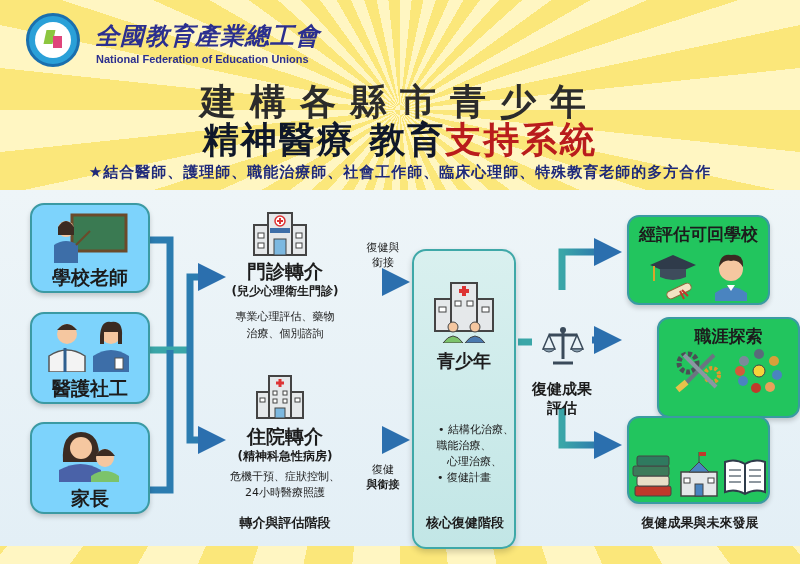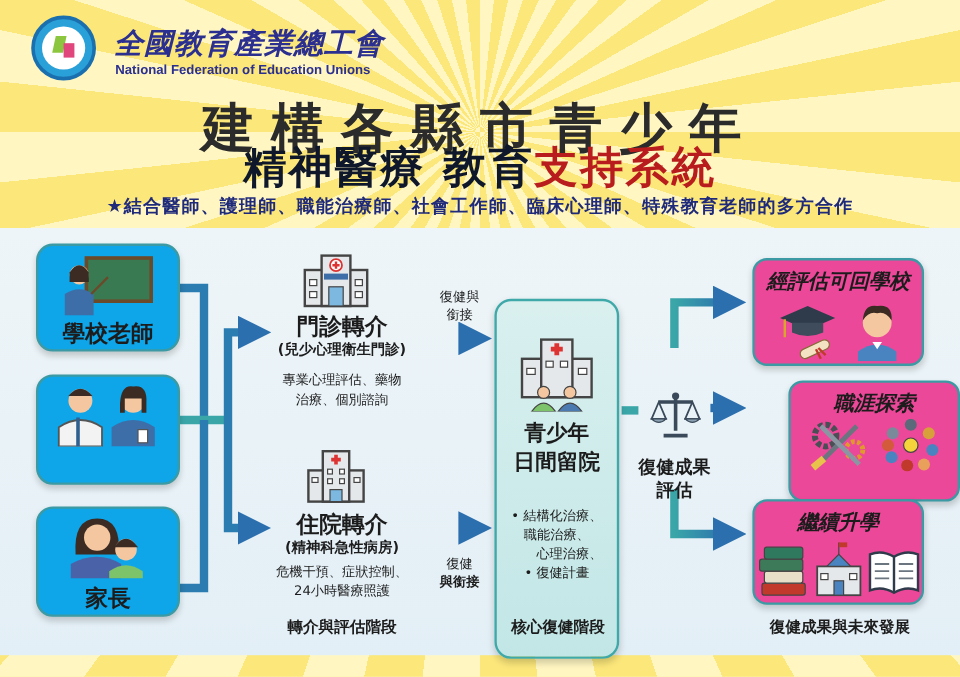--- a/index.html
+++ b/index.html
@@ -31,50 +31,49 @@
     font-family: "DejaVu Serif", serif; font-weight: bold; font-style: italic;
     font-size: 24px; color: #2b2f8f; letter-spacing: 1px;
   }
   .org-en {
     position: absolute; left: 96px; top: 53px;
     font-family: "Liberation Sans", sans-serif; font-weight: bold;
     font-size: 11px; color: #2b2f8f;
   }
   .title1 {
     position: absolute; left: 0; width: 800px; top: 78px; text-align: center;
-    font-size: 44px; font-weight: bold; color: #2b2b2b; letter-spacing: 14px;
+    font-size: 36px; font-weight: bold; color: #2b2b2b; letter-spacing: 14px;
   }
   .title2 {
     position: absolute; left: 0; width: 800px; top: 116px; text-align: center;
     font-size: 36px; font-weight: bold; letter-spacing: 2px;
   }
   .title2 .blue { color: #0f172a; }
   .title2 .dark { color: #b91c1c; }
   .subtitle {
     position: absolute; left: 0; width: 800px; top: 163px; text-align: center;
     font-size: 15px; font-weight: bold; color: #1f2a7a; letter-spacing: 1px;
   }
   .panel {
     position: absolute; left: 0; top: 190px; width: 800px; height: 356px;
     background: linear-gradient(180deg, #eef5f8 0%, #e3eff6 100%);
   }
   .card {
-    position: absolute; background: #0ea5e9;
+    position: absolute; background: #7dd3fc;
     border: 2px solid #3b9aa3; border-radius: 14px;
     box-shadow: 0 3px 5px rgba(0,0,0,0.18);
     text-align: center;
   }
   .card .lbl { font-size: 19px; font-weight: bold; color: #1c1c1c; position: absolute; left: 0; right: 0; }
   .icon-box { position: absolute; left: 0; right: 0; display: flex; justify-content: center; gap: 6px; }
   .outcome {
-    position: absolute; background: #ec4899;
+    position: absolute; background: #22c55e;
     border: 2px solid #3b9aa3; border-radius: 12px;
     box-shadow: 0 3px 5px rgba(0,0,0,0.18);
     text-align: center;
-    font-style: italic;
   }
   .outcome .lbl { font-size: 17px; font-weight: bold; color: #1c1c1c; margin-top: 6px; }
   .core {
     position: absolute; left: 412px; top: 205px; width: 104px; height: 300px;
     background: linear-gradient(180deg, #d9f0ef 0%, #c2e6e6 100%);
     border: 2px solid #3fa8a8; border-radius: 14px;
     box-shadow: 0 3px 6px rgba(0,0,0,0.18);
     text-align: center;
     margin-top: 44px;
   }
@@ -148,20 +147,21 @@
       <circle cx="22" cy="16" r="10" fill="#f5c7a0"></circle>
       <path d="M12 12 Q22 0 32 12" fill="#3b2b22"></path>
       <path d="M4 54 V38 Q22 26 40 38 V54z" fill="#f3f3f3" stroke="#555" stroke-width="1.5"></path>
       <path d="M20 30 V54" stroke="#2f5f8f" stroke-width="3"></path>
       <circle cx="66" cy="16" r="10" fill="#f5c7a0"></circle>
       <path d="M55 18 Q56 2 66 4 Q78 2 77 18 V26 H73 V14 H59 V26 H55z" fill="#3b2b22"></path>
       <path d="M48 54 V38 Q66 26 84 38 V54z" fill="#3d6ea8"></path>
       <rect x="70" y="40" width="8" height="11" fill="#fff" stroke="#555"></rect>
     </svg>
   </div>
+  <div class="lbl" style="top:62px">醫護社工</div>
 </div>
 
 <div class="card" style="left:30px;top:422px;width:120px;height:92px">
   <div class="icon-box" style="top:4px">
     <svg width="70" height="54" viewBox="0 0 70 54">
       <path d="M8 34 Q6 4 26 4 Q46 4 44 34z" fill="#3b2b22"></path>
       <circle cx="26" cy="20" r="11" fill="#f5c7a0"></circle>
       <path d="M4 54 V42 Q26 30 46 42 V54z" fill="#4a62a8"></path>
       <circle cx="50" cy="30" r="9" fill="#f5c7a0"></circle>
       <path d="M40 28 Q50 14 60 28" fill="#3b2b22"></path>
@@ -231,22 +231,21 @@
       <rect x="36" y="22" width="6" height="5" fill="#fff" stroke="#444"></rect>
       <rect x="8" y="28" width="7" height="5" fill="#fff" stroke="#444"></rect>
       <rect x="51" y="28" width="7" height="5" fill="#fff" stroke="#444"></rect>
       <circle cx="22" cy="48" r="5" fill="#f5c7a0" stroke="#444"></circle>
       <path d="M12 64 Q22 50 32 64z" fill="#7cc36a" stroke="#444"></path>
       <circle cx="44" cy="48" r="5" fill="#f5c7a0" stroke="#444"></circle>
       <path d="M34 64 Q44 50 54 64z" fill="#4a7ab0" stroke="#444"></path>
     </svg>
   </div>
   <div class="txt" style="left:0;width:100px;top:98px;font-size:18px">青少年</div>
-  <div class="txt" style="left:0;width:100px;top:122px;font-size:18px">日間留院</div>
-  <div class="txt" style="left:0;width:100px;top:171px;font-size:11px;font-weight:normal">• 結構化治療、</div>
+  <div class="txt" style="left:12px;width:100px;top:171px;font-size:11px;font-weight:normal">• 結構化治療、</div>
   <div class="txt" style="left:0;width:100px;top:187px;font-size:11px;font-weight:normal">職能治療、</div>
   <div class="txt" style="left:0;width:121px;top:203px;font-size:11px;font-weight:normal">心理治療、</div>
   <div class="txt" style="left:0;width:100px;top:219px;font-size:11px;font-weight:normal">• 復健計畫</div>
 </div>
 <div class="txt" style="left:400px;width:130px;top:514px;font-size:13px">核心復健階段</div>
 
 <div class="icon-box" style="left:535px;right:auto;width:55px;top:325px">
   <svg width="44" height="40" viewBox="0 0 44 40">
     <path d="M22 4 V34 M8 10 H36 M12 38 H32" stroke="#3a4a5a" stroke-width="3" fill="none"></path>
     <path d="M8 10 L2 24 H14z M36 10 L30 24 H42z" stroke="#3a4a5a" stroke-width="1.5" fill="none"></path>
@@ -294,21 +293,20 @@
       <circle cx="43" cy="26" r="5" fill="#4a84c0"></circle>
       <circle cx="36" cy="38" r="5" fill="#e8a05a"></circle>
       <circle cx="22" cy="39" r="5" fill="#c0392b"></circle>
       <circle cx="9" cy="32" r="5" fill="#4a84c0"></circle>
       <circle cx="6" cy="22" r="5" fill="#d35a3a"></circle>
     </svg>
   </div>
 </div>
 
 <div class="outcome" style="left:627px;top:416px;width:143px;height:88px">
-  <div class="lbl">繼續升學</div>
   <div class="icon-box" style="top:32px;gap:4px">
     <svg width="44" height="48" viewBox="0 0 44 48">
       <rect x="4" y="36" width="36" height="10" rx="2" fill="#c0392b" stroke="#444"></rect>
       <rect x="6" y="26" width="32" height="10" rx="2" fill="#e8dfc8" stroke="#444"></rect>
       <rect x="2" y="16" width="36" height="10" rx="2" fill="#3d7a5a" stroke="#444"></rect>
       <rect x="6" y="6" width="32" height="10" rx="2" fill="#2f7a5f" stroke="#444"></rect>
     </svg>
     <svg width="40" height="48" viewBox="0 0 40 48">
       <rect x="2" y="22" width="36" height="24" fill="#e5e8ea" stroke="#444" stroke-width="1.5"></rect>
       <path d="M10 22 L20 12 L30 22z" fill="#4a84c0" stroke="#444"></path>

